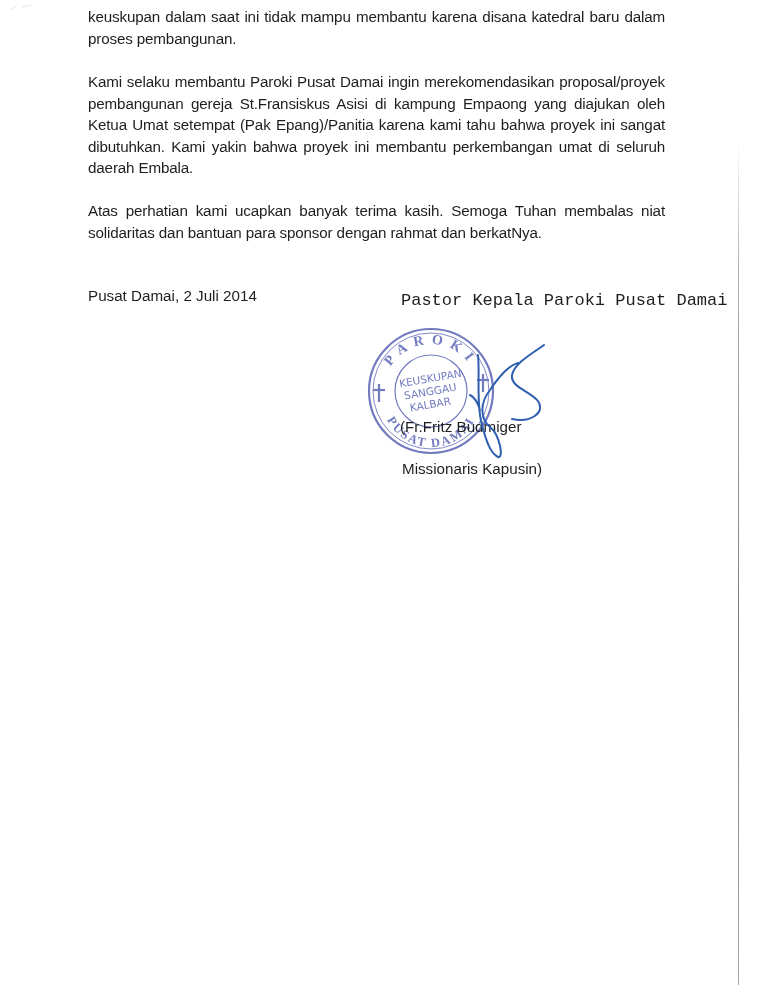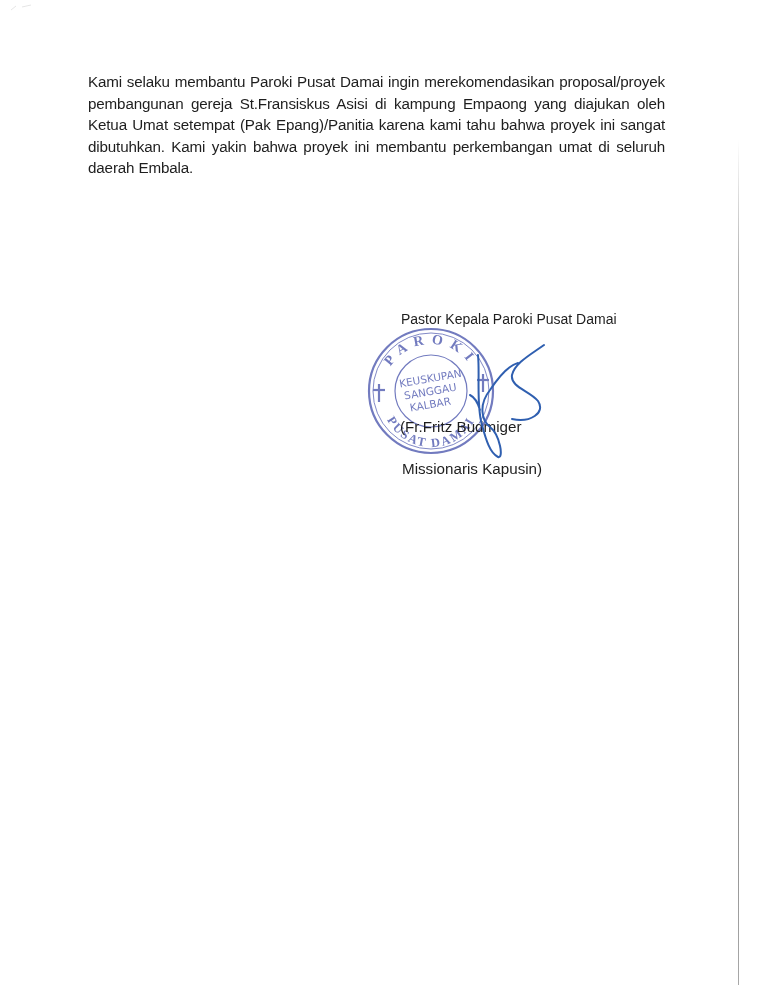--- a/index.html
+++ b/index.html
@@ -54,23 +54,24 @@
     .date-line {
       position: absolute;
       left: 88px;
       top: 285px;
       font-size: 15.2px;
       line-height: 21.5px;
     }
     .title-line {
       position: absolute;
       left: 401px;
-      top: 309px;
-      font-size: 14px;
+      top: 290px;
+      font-size: 17px;
       line-height: 21.5px;
+      font-family: Liberation Mono, monospace;
     }
     .name-line {
       position: absolute;
       left: 400px;
       top: 416px;
       font-size: 15.2px;
       line-height: 21.5px;
     }
     .order-line {
       position: absolute;
@@ -99,26 +100,33 @@
 <body>
 
 <div class="page">
 
   <svg class="scan-mark" viewBox="0 0 22 8">
     <path d="M1 6 L6 2 M12 3 L21 1" stroke="#999" stroke-width="1" fill="none"></path>
   </svg>
 
   <div class="edge-line"></div>
 
+  <p class="para p1 justify">
+    <span>keuskupan dalam saat ini tidak mampu membantu karena disana katedral baru dalam proses pembangunan.</span>
+  </p>
 
   <p class="para p2 justify">
     <span>Kami selaku membantu Paroki Pusat Damai </span><b>ingin merekomendasikan proposal/proyek pembangunan gereja St.Fransiskus Asisi di kampung Empaong</b><span> yang diajukan oleh Ketua Umat setempat (Pak Epang)/Panitia karena kami tahu bahwa proyek ini sangat dibutuhkan. Kami yakin bahwa proyek ini membantu perkembangan umat di seluruh daerah Embala.</span>
   </p>
 
+  <p class="para p3 justify">
+    <span>Atas perhatian kami ucapkan banyak terima kasih. Semoga Tuhan membalas niat solidaritas dan bantuan para sponsor dengan rahmat dan berkatNya.</span>
+  </p>
 
+  <div class="date-line">Pusat Damai, 2 Juli 2014</div>
 
   <div class="title-line">Pastor Kepala Paroki Pusat Damai</div>
 
   <svg class="stamp" viewBox="0 0 130 130">
     <defs>
       <path id="arcTop" d="M 18 65 A 47 47 0 0 1 112 65"></path>
       <path id="arcBottom" d="M 16 72 A 49 49 0 0 0 114 72"></path>
     </defs>
     <g id="stamp-ink" opacity="0.85">
       <circle cx="65" cy="65" r="62" fill="none" stroke-width="2.2" stroke="#5a64b4"></circle>

